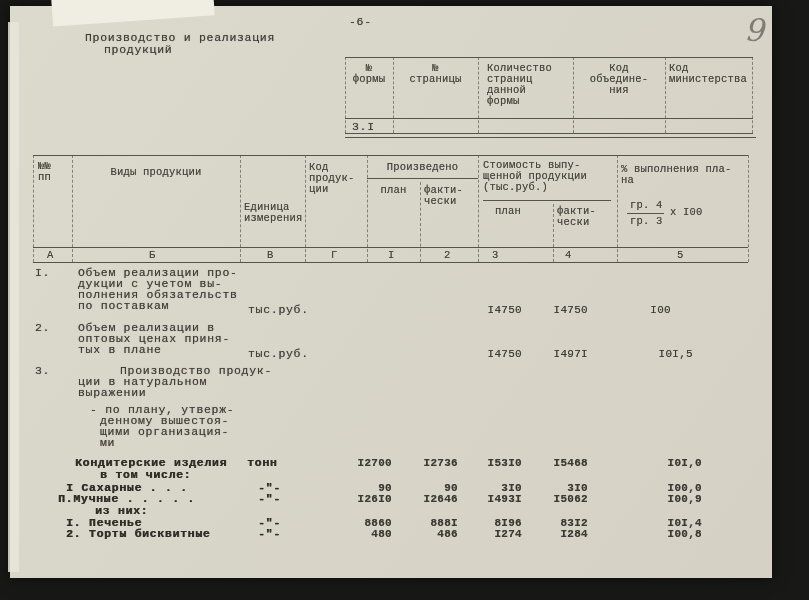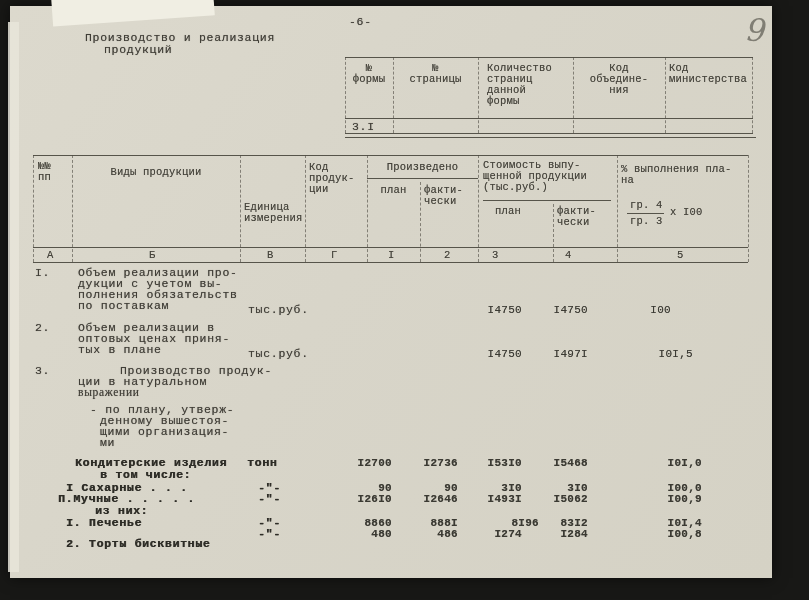--- a/index.html
+++ b/index.html
@@ -161,21 +161,21 @@
   <div class="t" style="left:248px;top:348px;">тыс.руб.</div>
   <div class="num" style="right:287px;top:349px;">I4750</div>
   <div class="num" style="right:221px;top:349px;">I497I</div>
   <div class="num" style="right:116px;top:349px;">I0I,5</div>
 </div>
 
 <div>
   <div class="t" style="left:35px;top:365px;">3.</div>
   <div class="t" style="left:78px;top:365px;padding-left:42px;">Производство продук-</div>
   <div class="t" style="left:78px;top:376px;">ции в натуральном</div>
-  <div class="t" style="left:78px;top:387px;font-family:Liberation Serif, serif;">выражении</div>
+  <div class="t" style="left:78px;top:387px;">выражении</div>
 </div>
 
 <div>
   <div class="t" style="left:90px;top:404px;">- по плану, утверж-</div>
   <div class="t" style="left:100px;top:415px;">денному вышестоя-</div>
   <div class="t" style="left:100px;top:426px;">щими организация-</div>
   <div class="t" style="left:100px;top:437px;">ми</div>
 </div>
 
 <div>
@@ -208,26 +208,26 @@
   <div class="num b" style="right:221px;top:494px;">I5062</div>
   <div class="num b" style="right:107px;top:494px;">I00,9</div>
   <div class="t b" style="left:95px;top:505px;">из них:</div>
 </div>
 
 <div>
   <div class="t b" style="left:66px;top:517px;">I. Печенье</div>
   <div class="t b" style="left:258px;top:517px;">-"-</div>
   <div class="num b" style="right:417px;top:518px;">8860</div>
   <div class="num b" style="right:351px;top:518px;">888I</div>
-  <div class="num b" style="right:270px;top:518px;">8I96</div>
+  <div class="num b" style="right:287px;top:518px;">8I96</div>
   <div class="num b" style="right:221px;top:518px;">83I2</div>
   <div class="num b" style="right:107px;top:518px;">I0I,4</div>
 </div>
 
 <div>
-  <div class="t b" style="left:66px;top:528px;margin-top:10px;">2. Торты бисквитные</div>
+  <div class="t b" style="left:66px;top:528px;">2. Торты бисквитные</div>
   <div class="t b" style="left:258px;top:528px;">-"-</div>
   <div class="num b" style="right:417px;top:529px;">480</div>
   <div class="num b" style="right:351px;top:529px;">486</div>
   <div class="num b" style="right:287px;top:529px;">I274</div>
   <div class="num b" style="right:221px;top:529px;">I284</div>
   <div class="num b" style="right:107px;top:529px;">I00,8</div>
 </div>
 
 </body></html>

